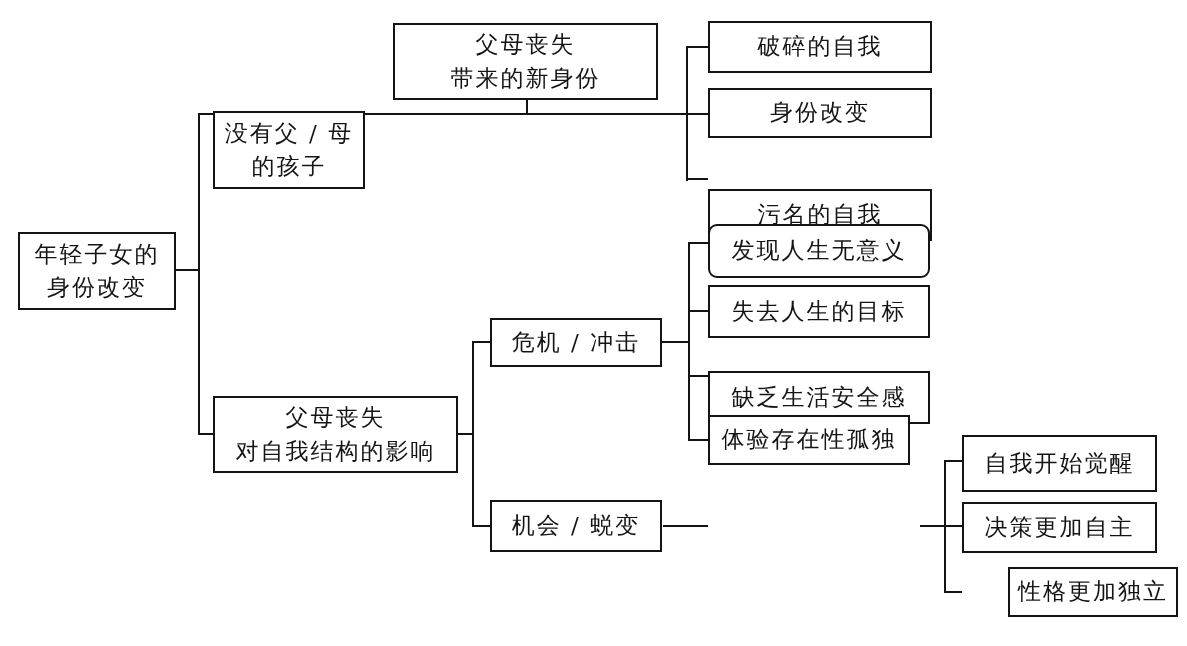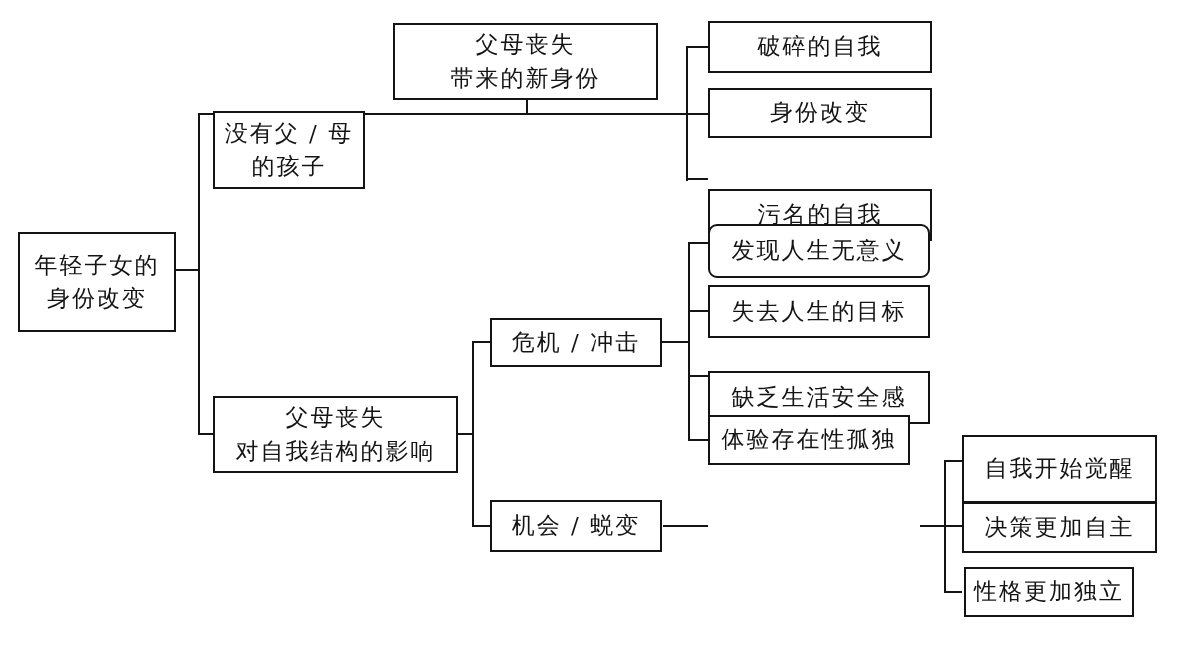--- a/index.html
+++ b/index.html
@@ -38,21 +38,21 @@
   .wire {
     position: absolute;
     background: var(--line);
   }
 </style>
 </head>
 <body>
 
 <div class="canvas">
 
-  <div class="node" style="left:18px; top:232px; width:158px; height:100px;">年轻子女的
+  <div class="node" style="left:18px; top:232px; width:158px; height:78px;">年轻子女的
 身份改变</div>
 
   <div class="node" style="left:213px; top:75px; width:152px; height:78px;margin-top:36px;">没有父 / 母
 的孩子</div>
 
   <div class="node" style="left:393px; top:23px; width:265px; height:77px;">父母丧失
 带来的新身份</div>
 
   <div class="node" style="left:708px; top:21px; width:224px; height:52px;">破碎的自我</div>
 
@@ -69,25 +69,25 @@
 
   <div class="node" style="left:708px; top:285px; width:222px; height:53px;">失去人生的目标</div>
 
   <div class="node" style="left:708px; top:350px; width:222px; height:53px;margin-top:21px;">缺乏生活安全感</div>
 
   <div class="node" style="left:708px; top:415px; width:202px; height:50px;">体验存在性孤独</div>
 
   <div class="node" style="left:490px; top:500px; width:172px; height:52px;">机会 / 蜕变</div>
 
 
-  <div class="node" style="left:962px; top:435px; width:195px; height:68px;">自我开始觉醒</div>
+  <div class="node" style="left:962px; top:435px; width:195px; height:57px;">自我开始觉醒</div>
 
   <div class="node" style="left:962px; top:502px; width:195px; height:51px;">决策更加自主</div>
 
-  <div class="node" style="left:964px; top:567px; width:170px; height:50px;text-align:right;">性格更加独立</div>
+  <div class="node" style="left:1008px; top:567px; width:170px; height:50px;text-align:right;">性格更加独立</div>
 
   <div class="wire" style="left:176px; top:269px; width:24px; height:2px;"></div>
   <div class="wire" style="left:198px; top:113px; width:2px; height:322px;"></div>
   <div class="wire" style="left:198px; top:113px; width:15px; height:2px;"></div>
   <div class="wire" style="left:198px; top:433px; width:15px; height:2px;"></div>
 
   <div class="wire" style="left:365px; top:113px; width:343px; height:2px;"></div>
   <div class="wire" style="left:526px; top:100px; width:2px; height:15px;"></div>
   <div class="wire" style="left:686px; top:46px; width:2px; height:135px;"></div>
   <div class="wire" style="left:686px; top:46px; width:22px; height:2px;"></div>

